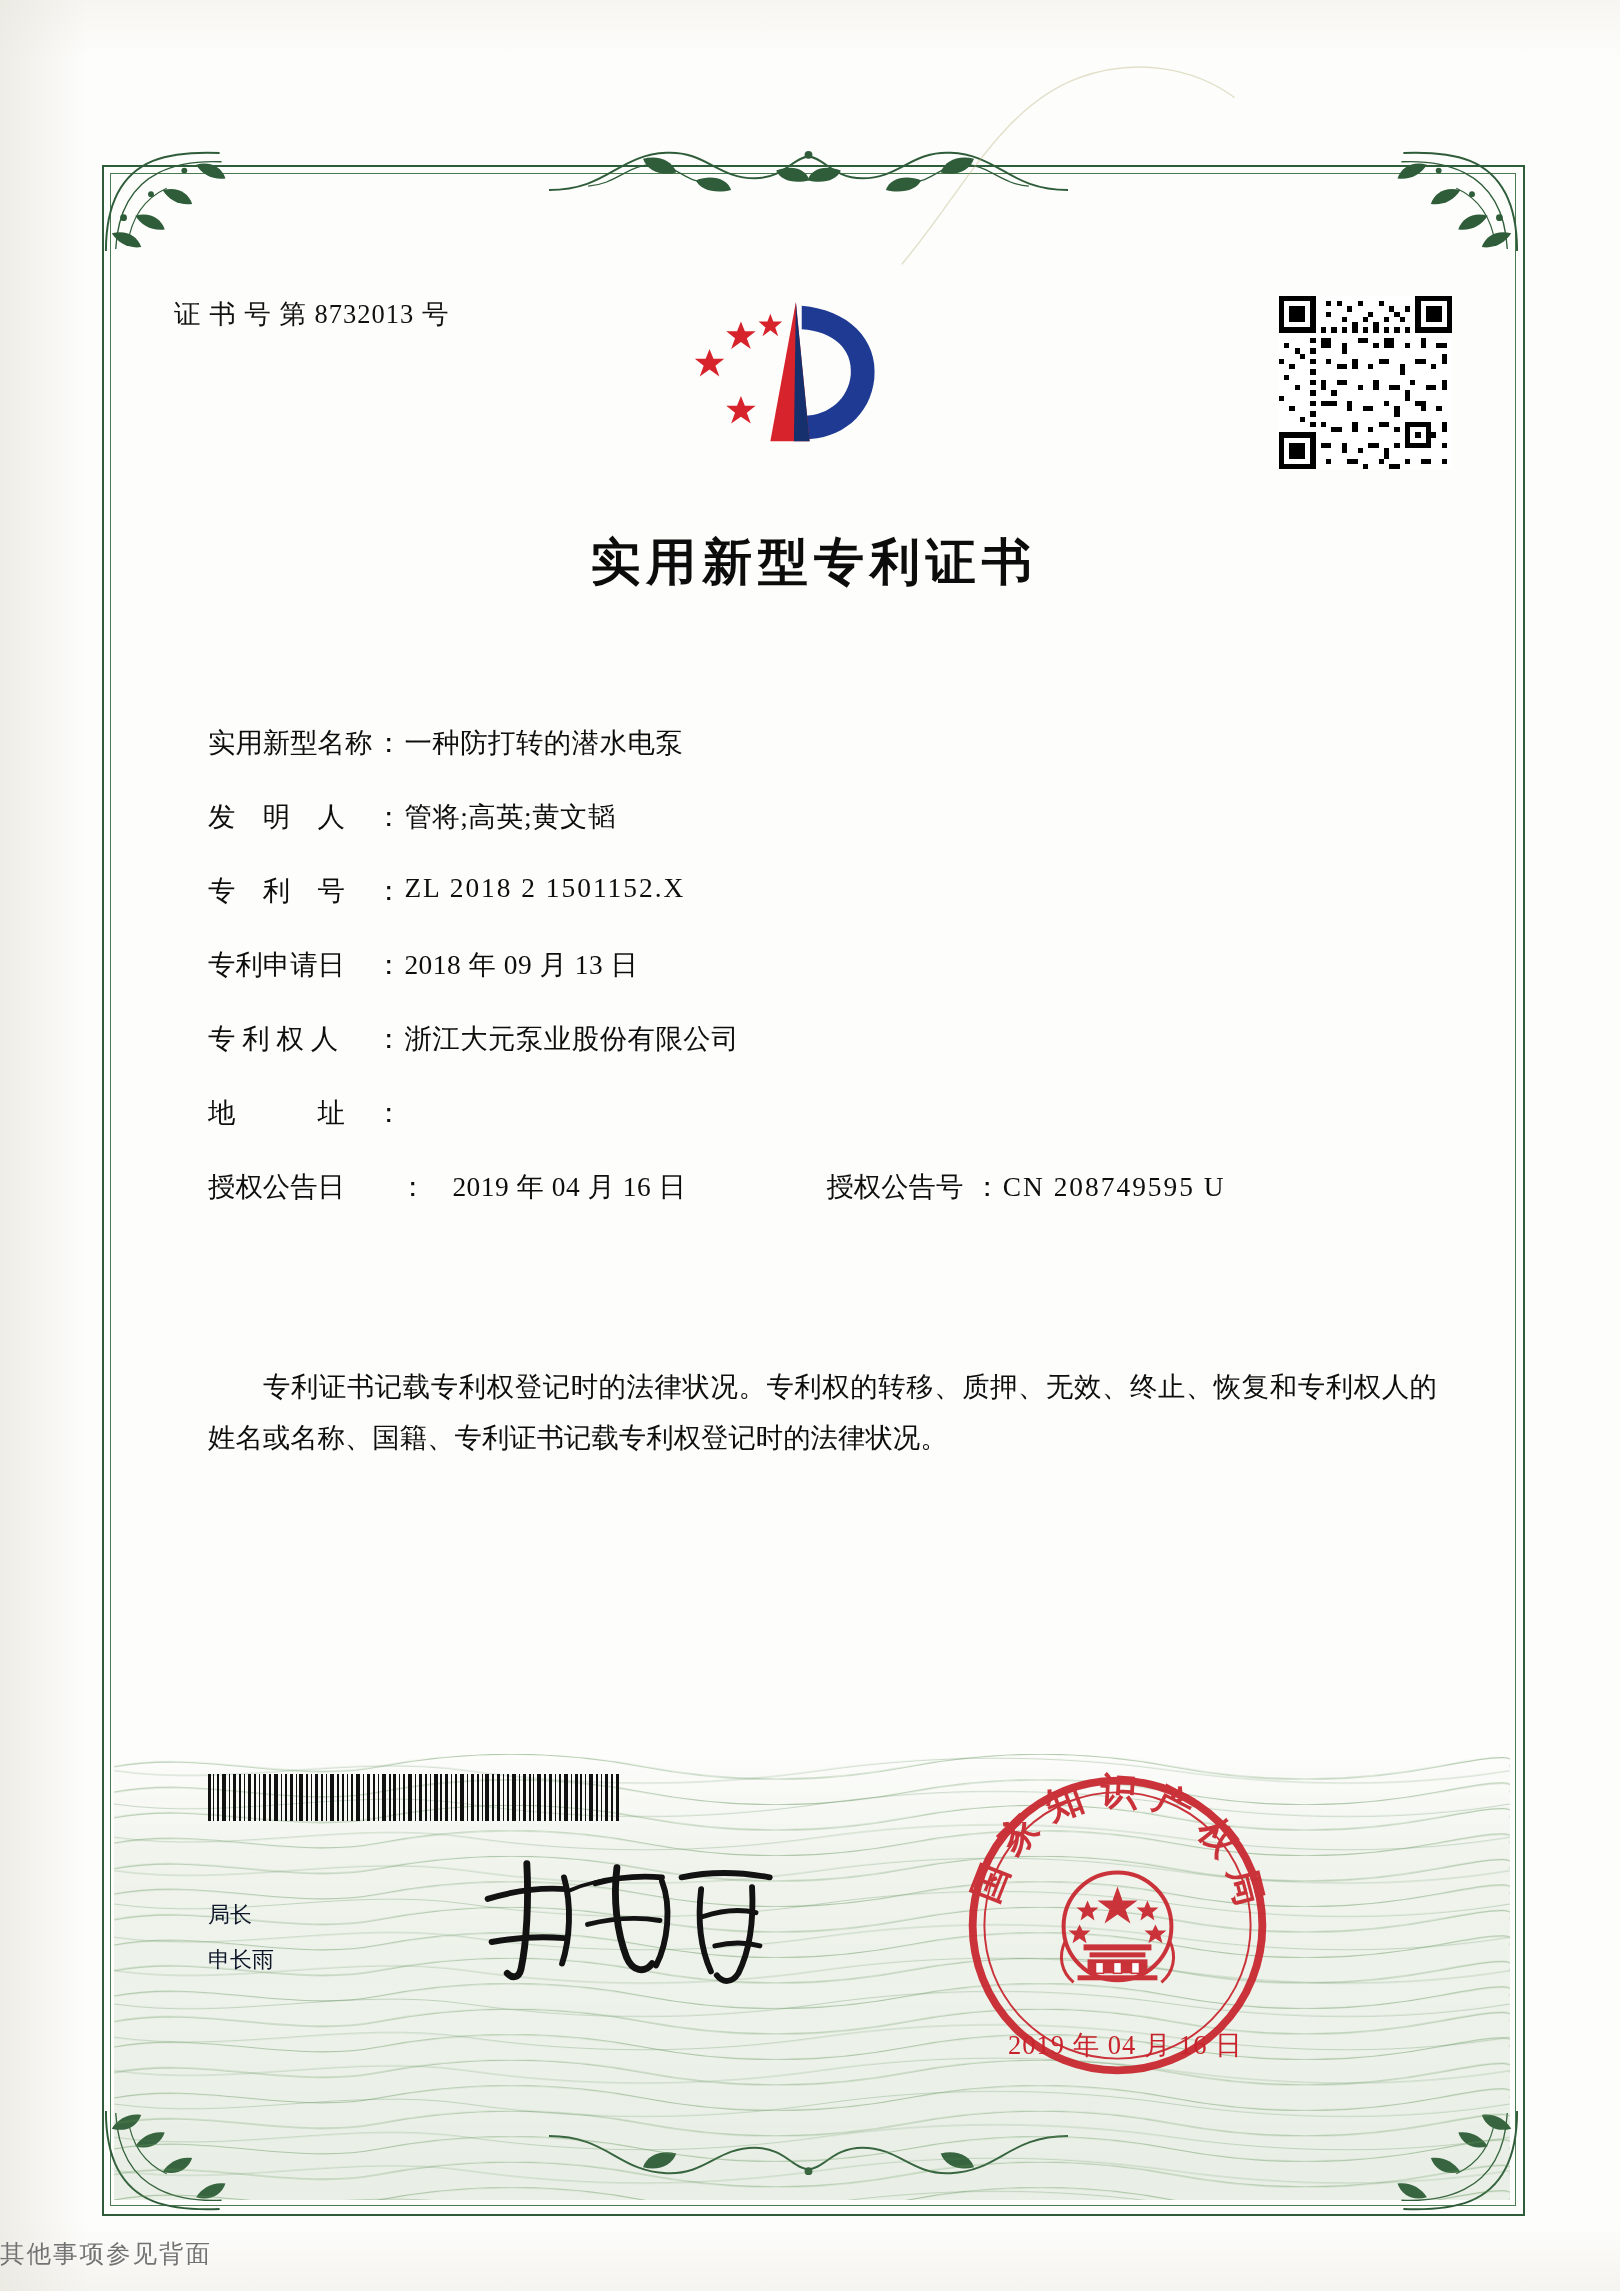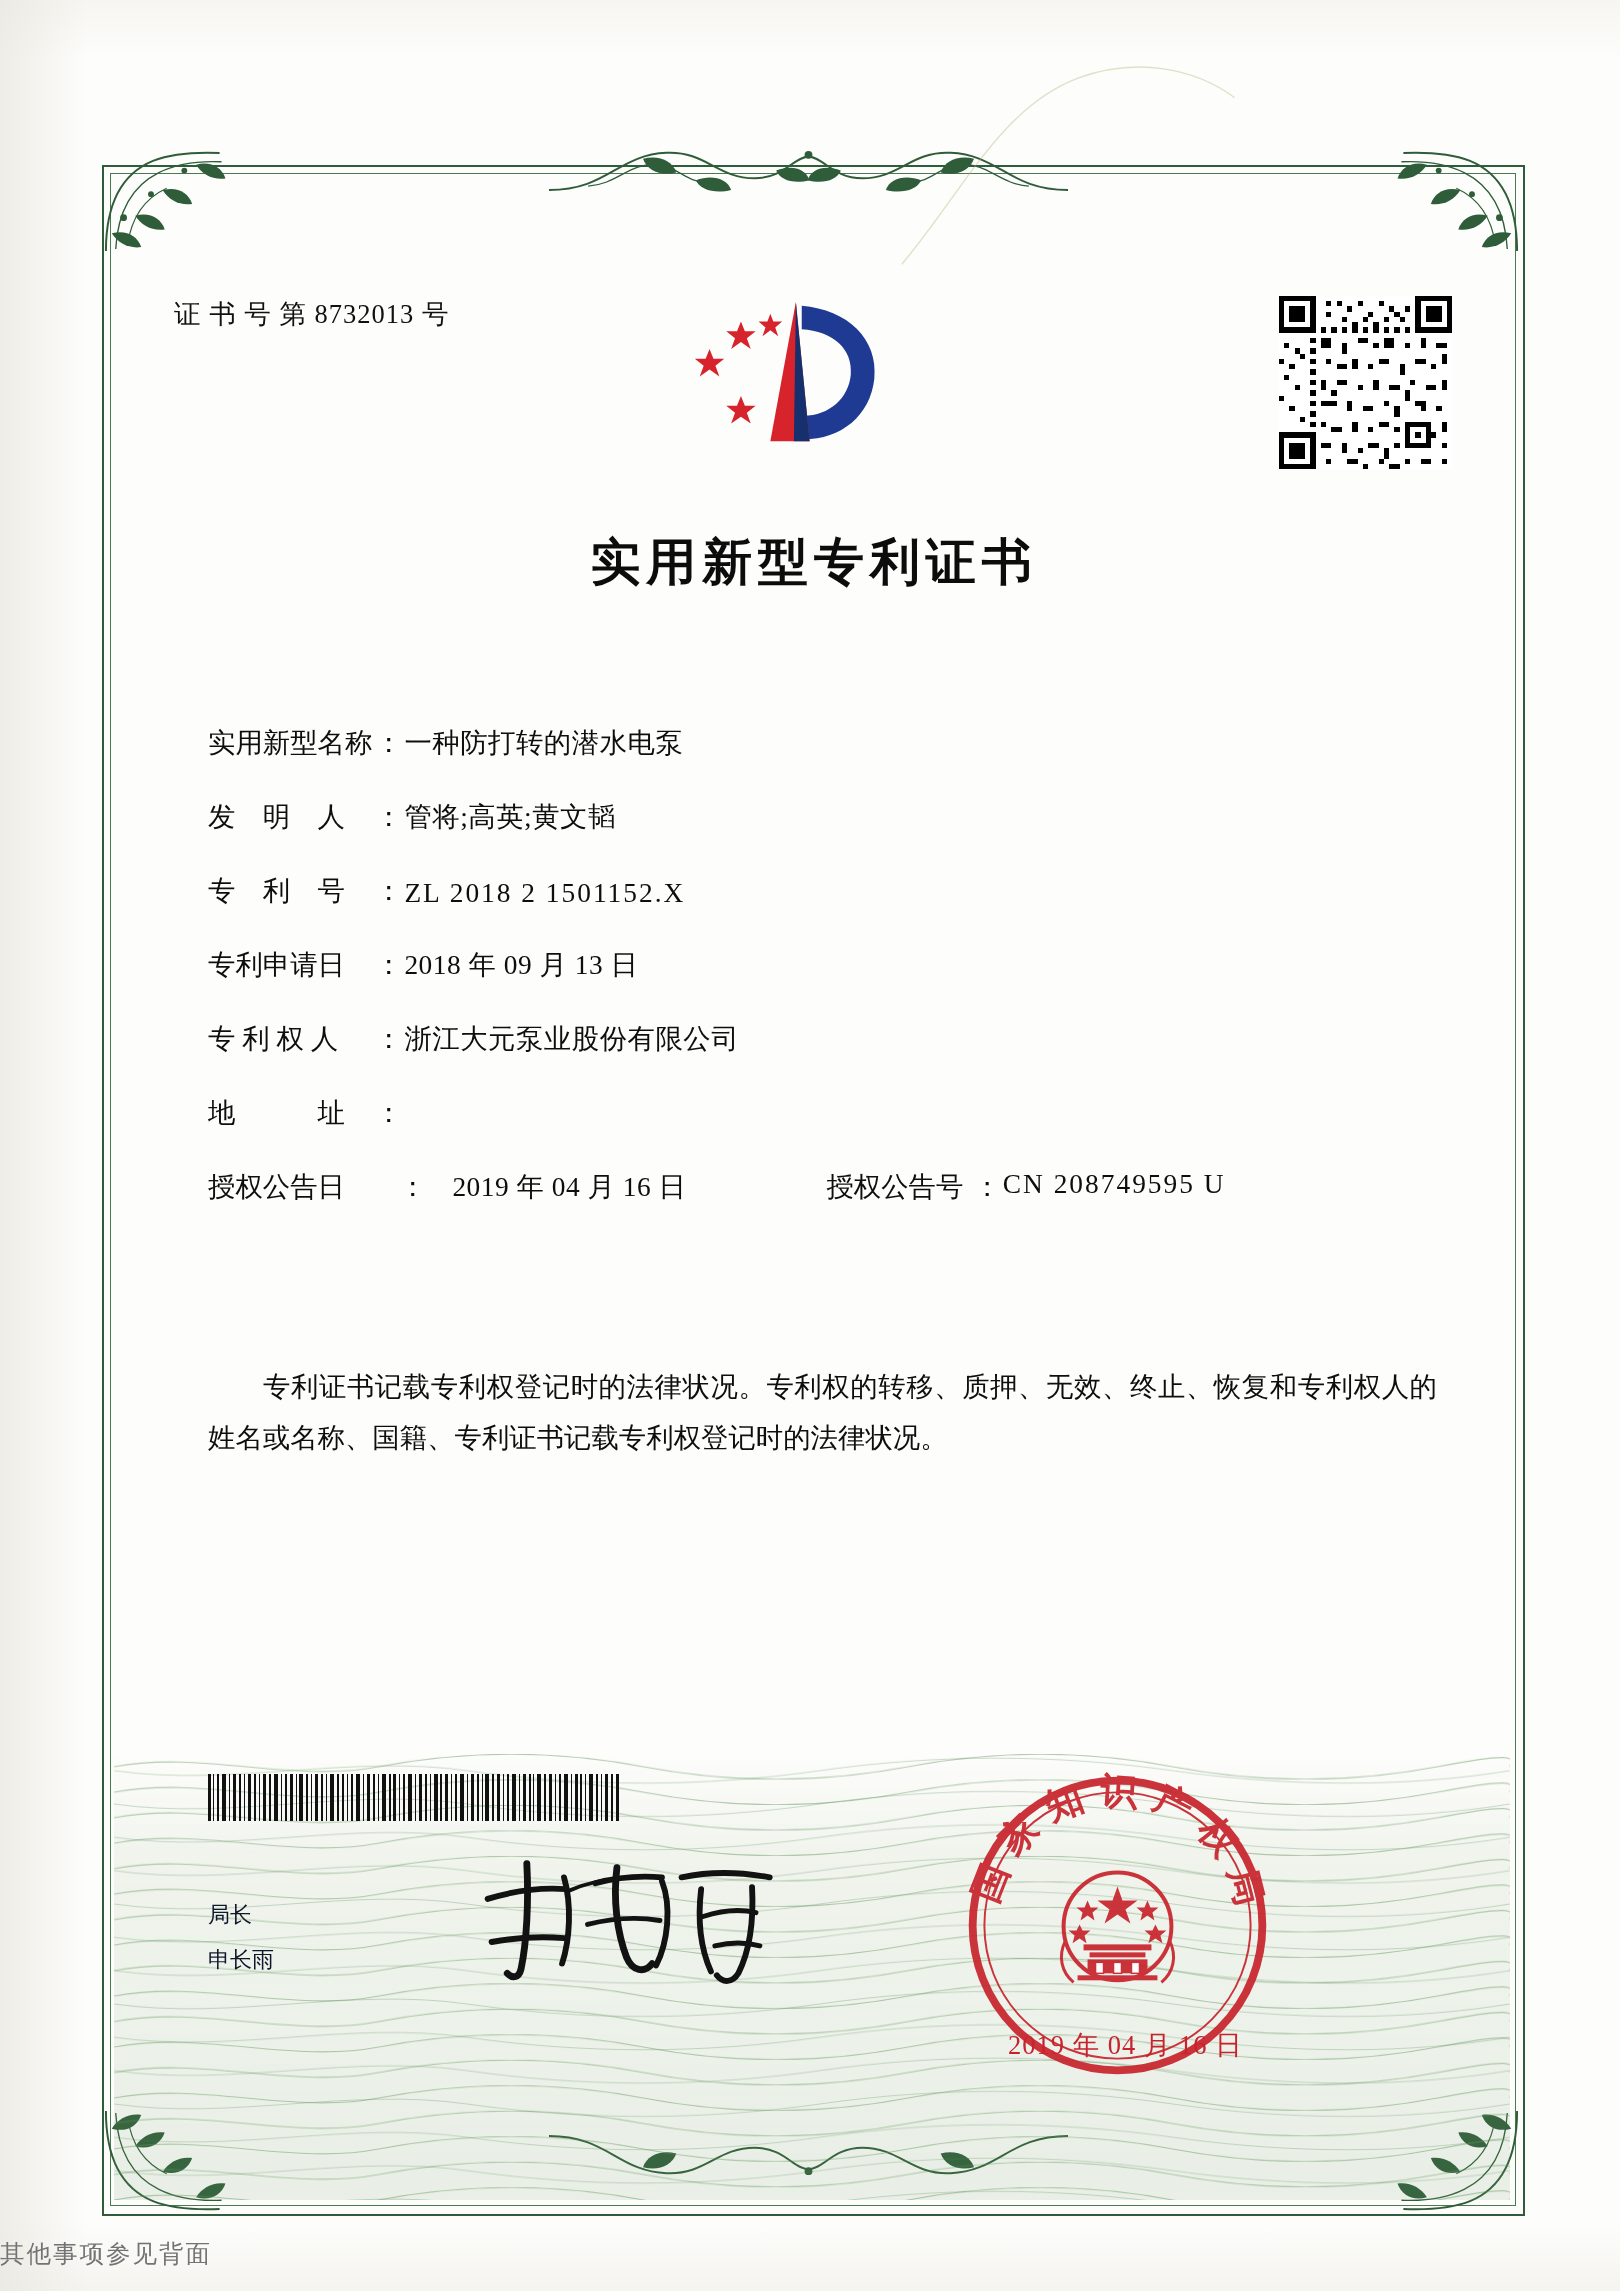--- a/index.html
+++ b/index.html
@@ -140,39 +140,39 @@
 
   
   .fields {
     position: absolute;
     left: 208px;
     top: 725px;
     width: 1245px;
   }
   .field-row {
     display: flex;
-    align-items: flex-end;
+    align-items: flex-start;
     margin-bottom: 38px;
     font-size: 27.4px;
     color: #0e0e0e;
     white-space: nowrap;
   }
   .field-label {
     display: inline-block;
     width: 167px;
     letter-spacing: 0;
   }
   .field-colon { margin-right: 2px; }
   .field-value { letter-spacing: 0.5px; }
   .field-value.mono {
     font-family: "Liberation Serif", serif;
     letter-spacing: 2px;
   }
   .row-pair { display: flex; align-items: baseline; gap: 24px; }
-  .pair-second { margin-left: 116px; display: flex; align-items: flex-start; }
+  .pair-second { margin-left: 116px; display: flex; align-items: center; }
   .pair-second .field-label { width: 147px; }
 
   
   .paras {
     position: absolute;
     left: 208px;
     top: 1362px;
     width: 1229px;
     font-size: 27.4px;
     line-height: 51px;

